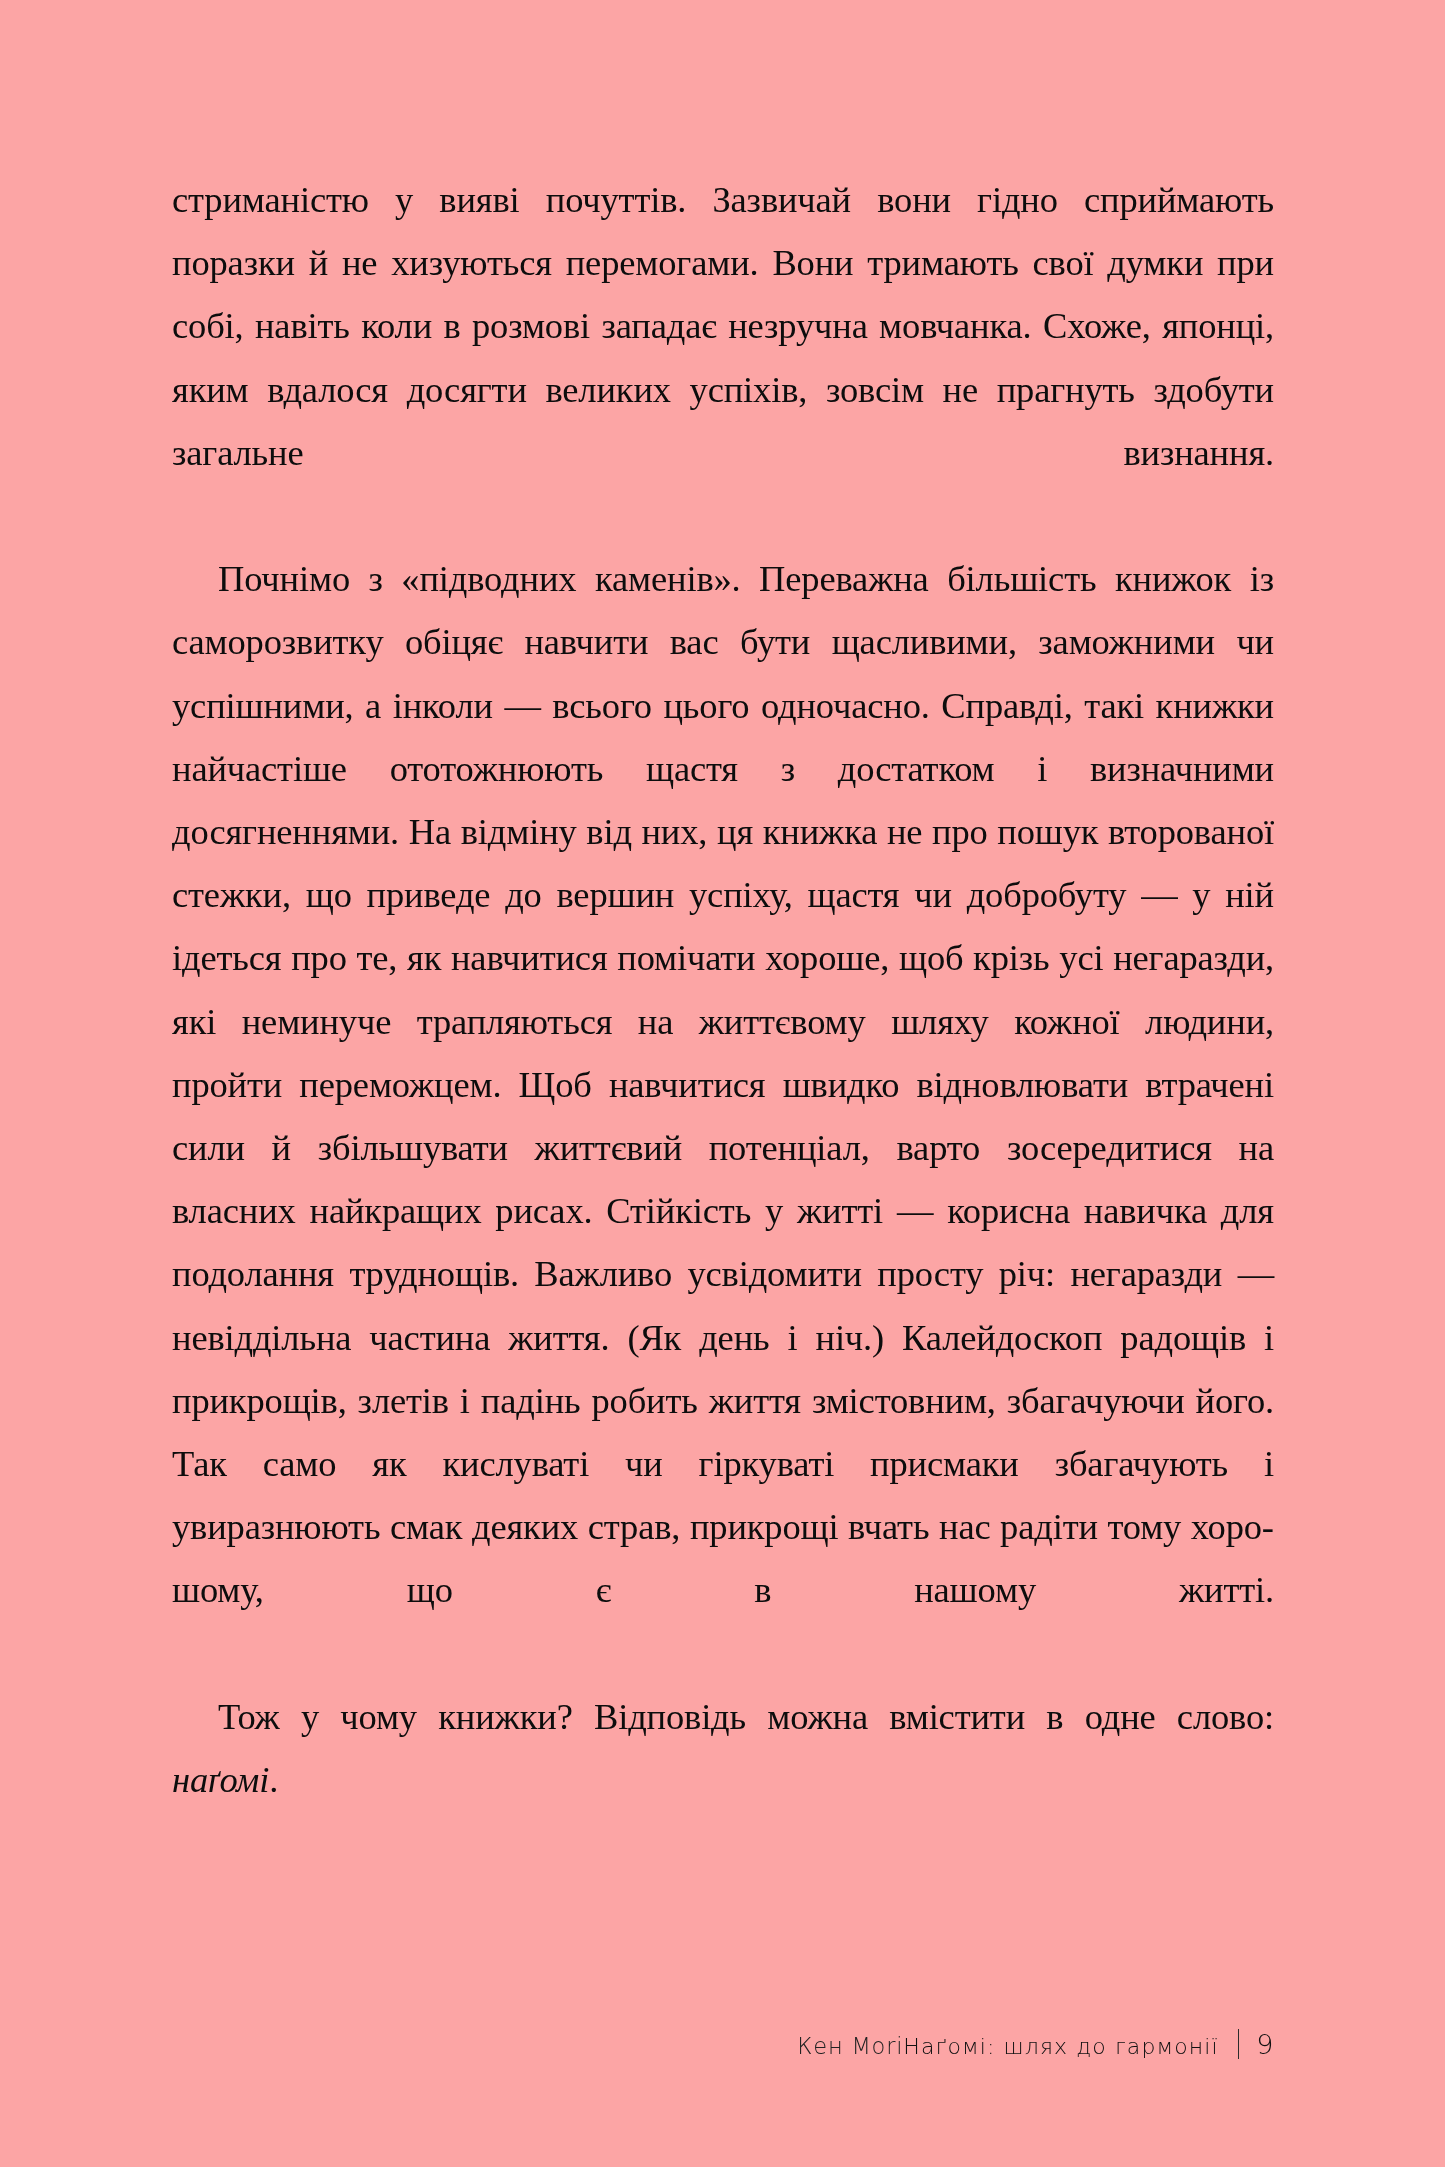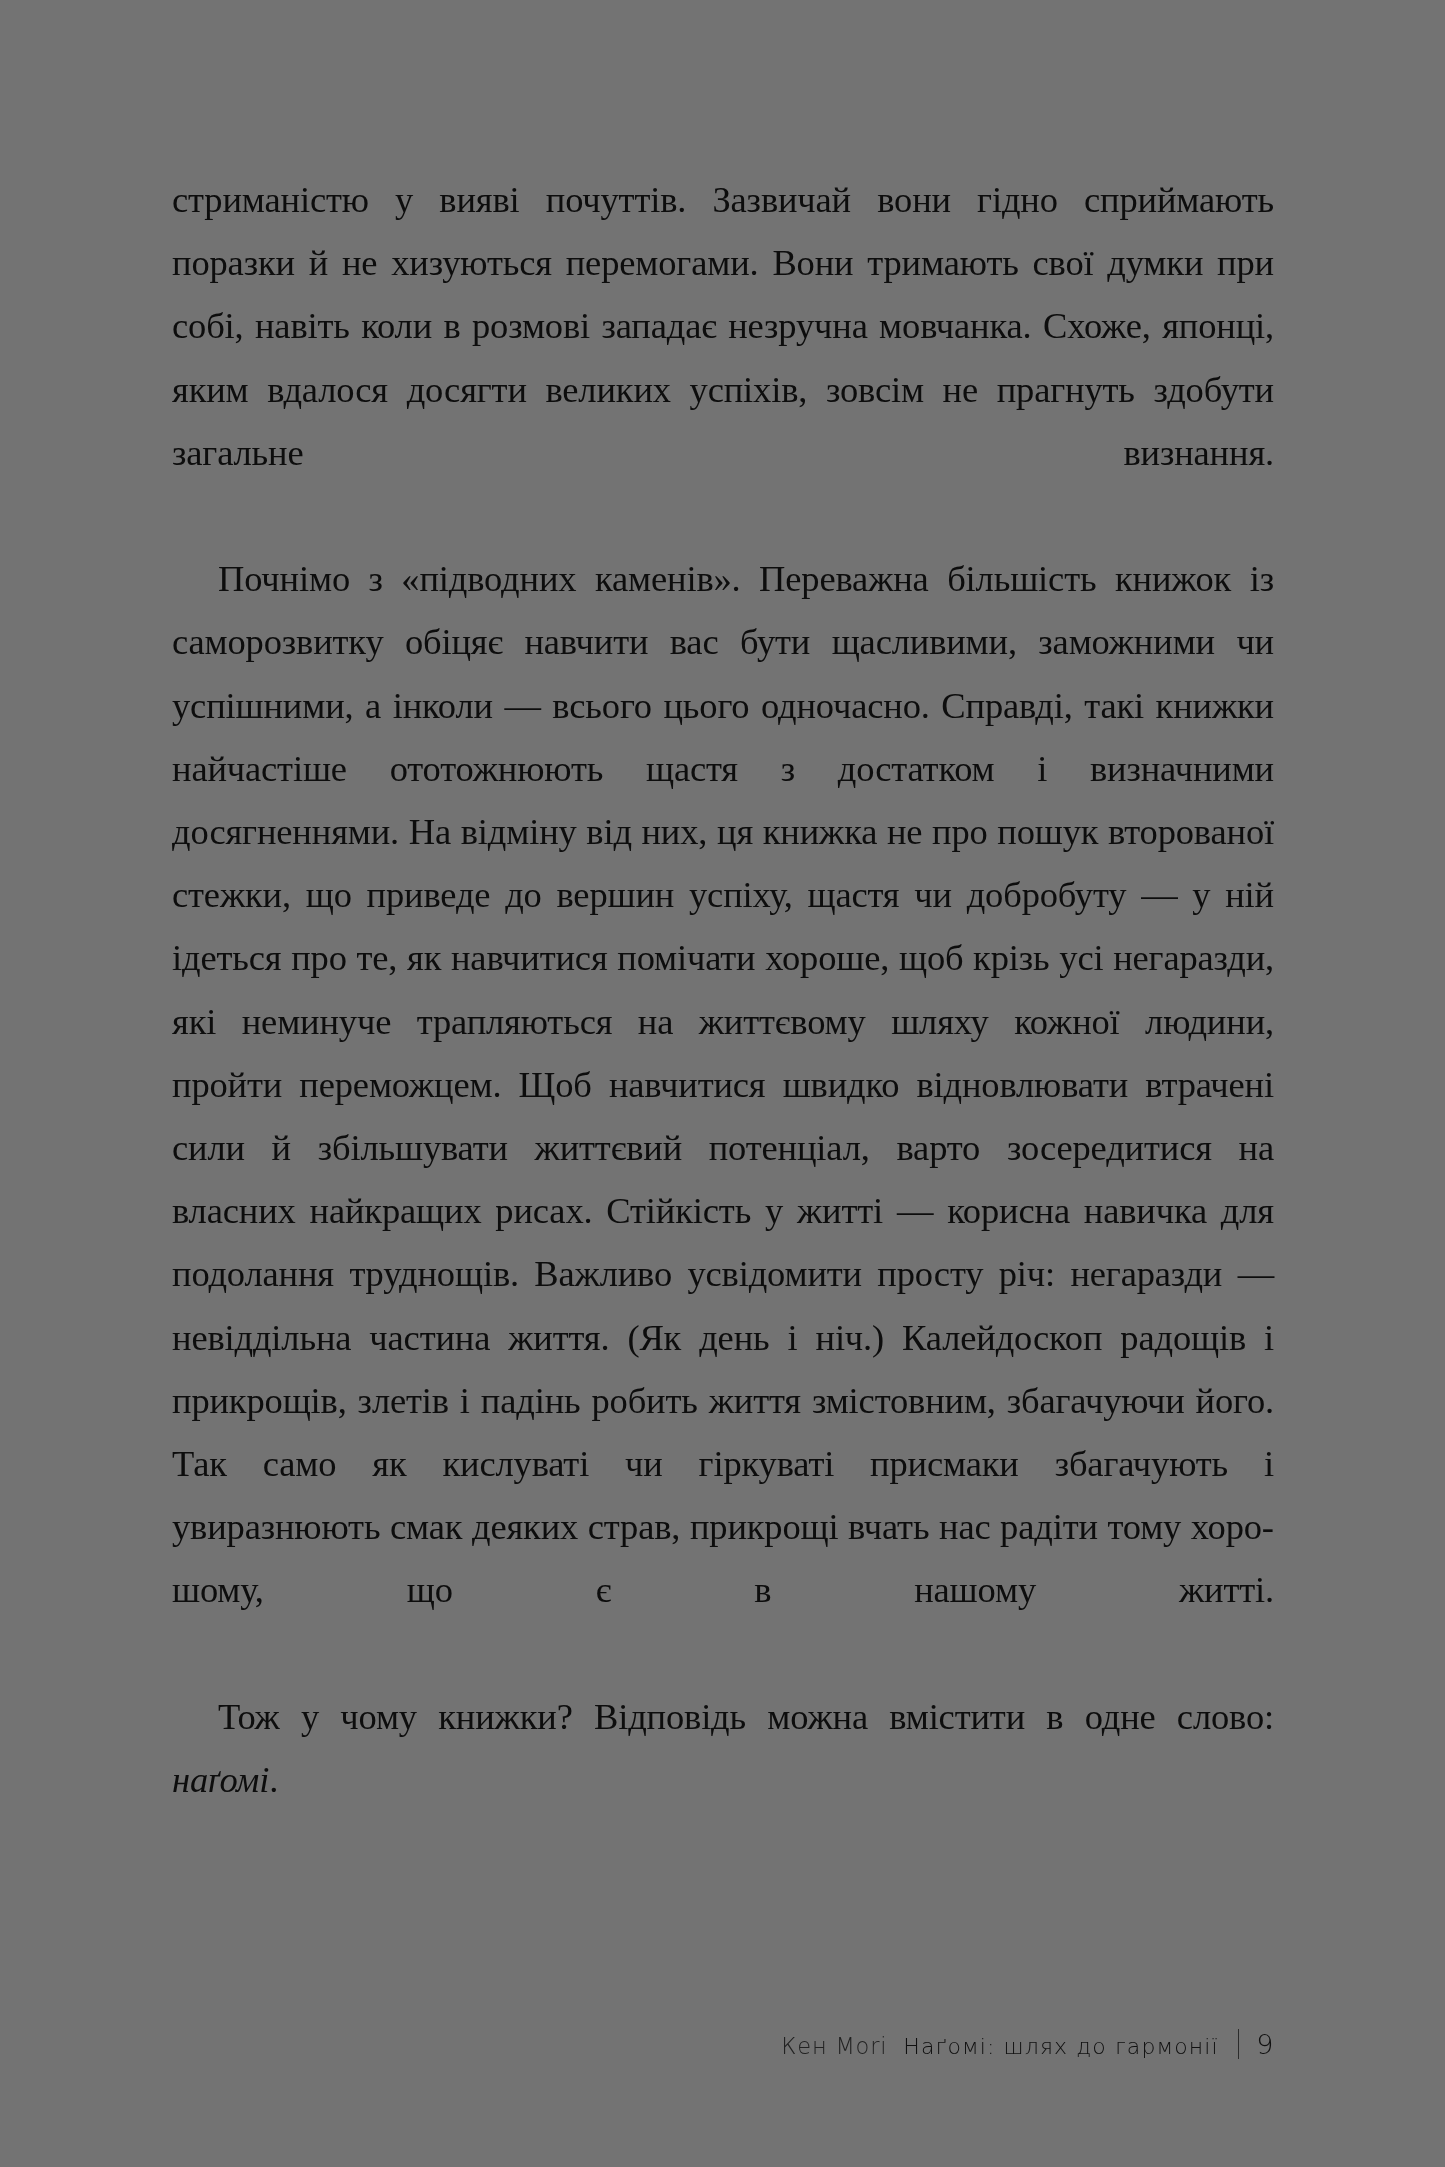--- a/index.html
+++ b/index.html
@@ -16,21 +16,21 @@
     color: #0d0d0d;
     -webkit-font-smoothing: antialiased;
   }
 
   
   .page {
     position: absolute;
     left: 0; top: 0;
     width: 1445px;
     height: 2167px;
-    background: #737373;
+    background: #fca5a5;
   }
 
   
   .text-column {
     position: absolute;
     left: 172px;
     top: 168px;
     width: 1102px;
   }
 
@@ -75,21 +75,21 @@
     font-family: "DejaVu Sans", "Liberation Sans", sans-serif;
     font-size: 25px;
     font-weight: 300;
     color: #1a1a1a;
     letter-spacing: 0.6px;
   }
   .footer .author {
     font-size: 22.5px;
     letter-spacing: 0.8px;
     color: #222222;
-    margin-right: 16px;
+    margin-right: 0;
     white-space: nowrap;
   }
   .footer .title {
     font-size: 22px;
     letter-spacing: 1.1px;
     color: #111111;
     white-space: nowrap;
   }
   .footer .divider {
     display: inline-block;

